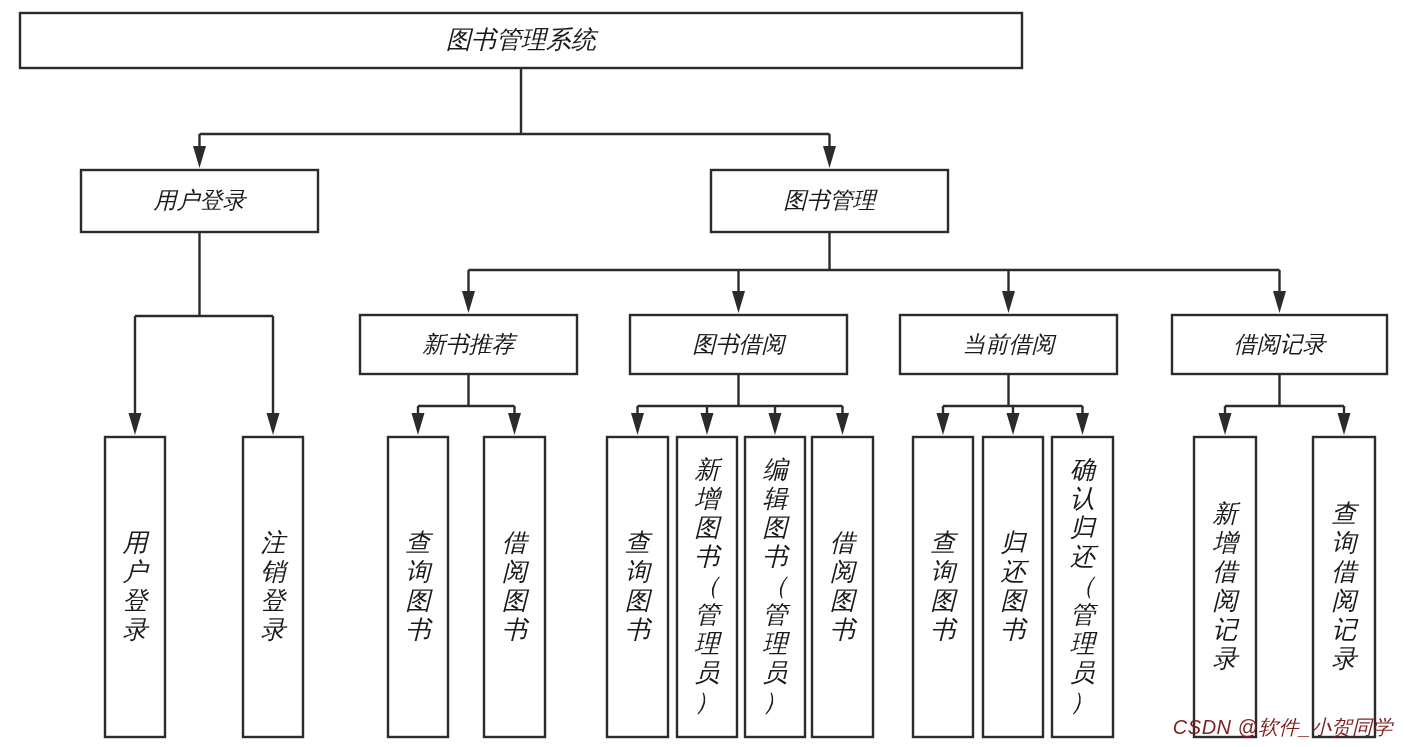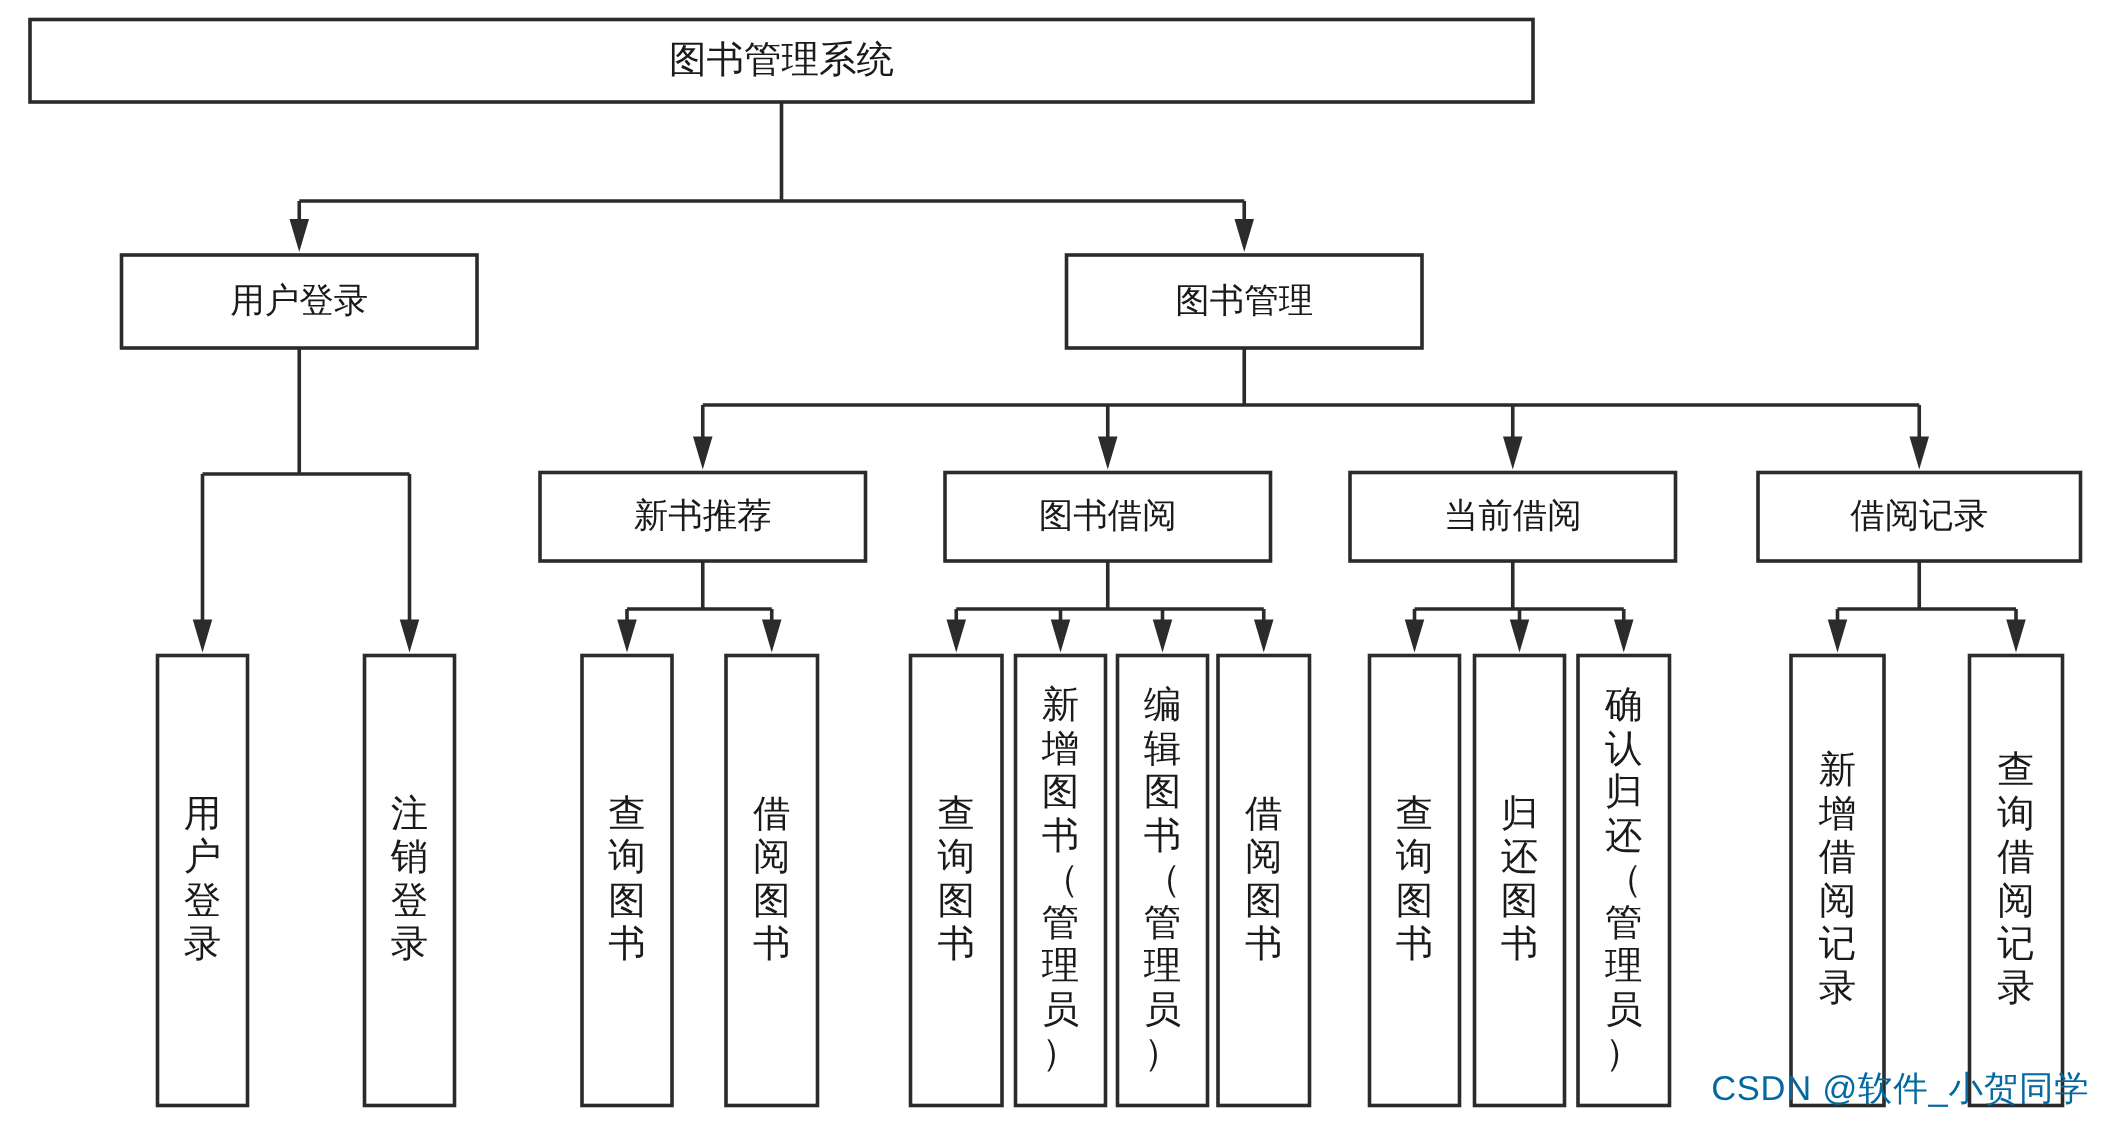--- a/index.html
+++ b/index.html
@@ -11,20 +11,21 @@
     font-family: "Liberation Sans", "DejaVu Sans", sans-serif;
     width: 1405px;
     height: 747px;
     overflow: hidden;
   }
   #diagram-root {
     position: relative;
     width: 1405px;
     height: 747px;
     background: #ffffff;
+    font-style: italic;
   }
   svg.diagram-canvas {
     position: absolute;
     top: 0;
     left: 0;
     width: 1405px;
     height: 747px;
     display: block;
   }
   .node-box {
@@ -55,22 +56,22 @@
   }
   .arrow-head {
     fill: #2b2b2b;
     stroke: none;
   }
   .watermark {
     position: absolute;
     right: 12px;
     bottom: 6px;
     font-family: "Liberation Sans", "DejaVu Sans", sans-serif;
-    font-size: 23px;
-    color: #0369a1;
+    font-size: 20px;
+    color: #7f1d1d;
     letter-spacing: 0.5px;
     white-space: nowrap;
     user-select: none;
   }
 </style>
 </head>
 <body>
 
 <div id="diagram-root">
   <svg class="diagram-canvas" id="diagram-canvas" viewBox="0 0 1405 747" xmlns="http://www.w3.org/2000/svg">

